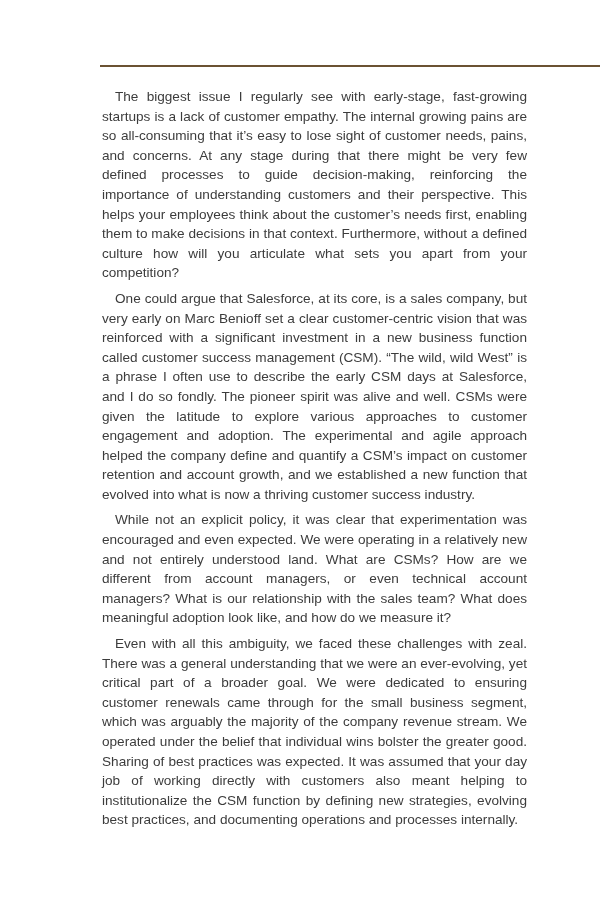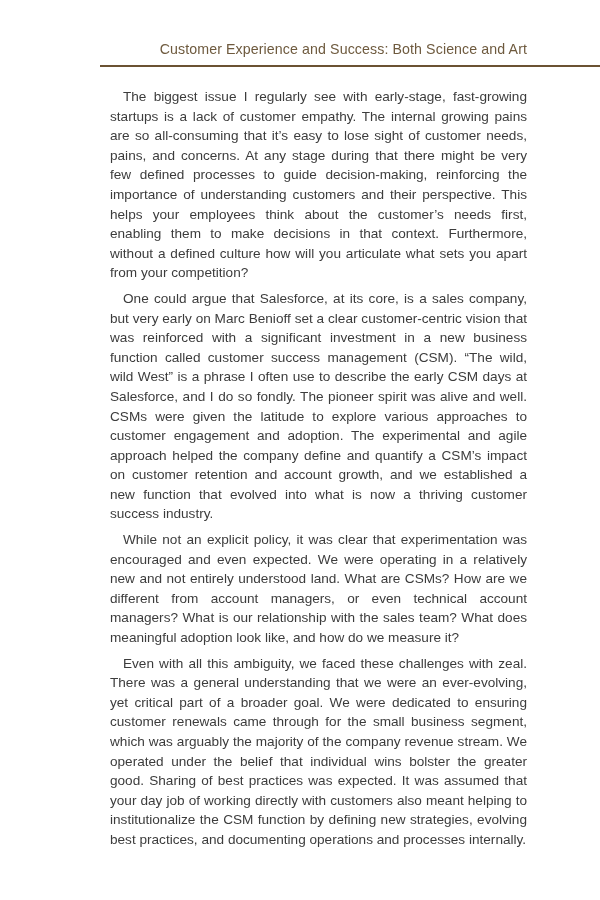--- a/index.html
+++ b/index.html
@@ -41,31 +41,30 @@
     .body-text {
       position: absolute;
       left: 102px;
       top: 87px;
       width: 425px;
       font-size: 13.6px;
       line-height: 19.6px;
       color: #3c3c3c;
     }
     .para {
-      margin: 0 0 6px 8px;
+      margin: 0 0 6px 0;
       text-align: justify;
       text-indent: 13px;
       hyphens: none;
     }
   </style>
 </head>
 <body>
 
 <header class="running-head">
-  <span class="running-head-title">Customer Experience and Success: Both Science and Art</span>
   <div class="running-head-rule"></div>
 </header>
 
 <main class="body-text">
   <p class="para">The biggest issue I regularly see with early-stage, fast-growing startups is a lack of customer empathy. The internal growing pains are so all-consuming that it’s easy to lose sight of customer needs, pains, and concerns. At any stage during that there might be very few defined processes to guide decision-making, reinforcing the importance of understanding customers and their perspective. This helps your employees think about the customer’s needs first, enabling them to make decisions in that context. Furthermore, without a defined culture how will you articulate what sets you apart from your competition?</p>
   <p class="para">One could argue that Salesforce, at its core, is a sales company, but very early on Marc Benioff set a clear customer-centric vision that was reinforced with a significant investment in a new business function called customer success management (CSM). “The wild, wild West” is a phrase I often use to describe the early CSM days at Salesforce, and I do so fondly. The pioneer spirit was alive and well. CSMs were given the latitude to explore various approaches to customer engagement and adoption. The experimental and agile approach helped the company define and quantify a CSM’s impact on customer retention and account growth, and we established a new function that evolved into what is now a thriving customer success industry.</p>
   <p class="para">While not an explicit policy, it was clear that experimentation was encouraged and even expected. We were operating in a relatively new and not entirely understood land. What are CSMs? How are we different from account managers, or even technical account managers? What is our relationship with the sales team? What does meaningful adoption look like, and how do we measure it?</p>
   <p class="para">Even with all this ambiguity, we faced these challenges with zeal. There was a general understanding that we were an ever-evolving, yet critical part of a broader goal. We were dedicated to ensuring customer renewals came through for the small business segment, which was arguably the majority of the company revenue stream. We operated under the belief that individual wins bolster the greater good. Sharing of best practices was expected. It was assumed that your day job of working directly with customers also meant helping to institutionalize the CSM function by defining new strategies, evolving best practices, and documenting operations and processes internally.</p>
 </main>
 

